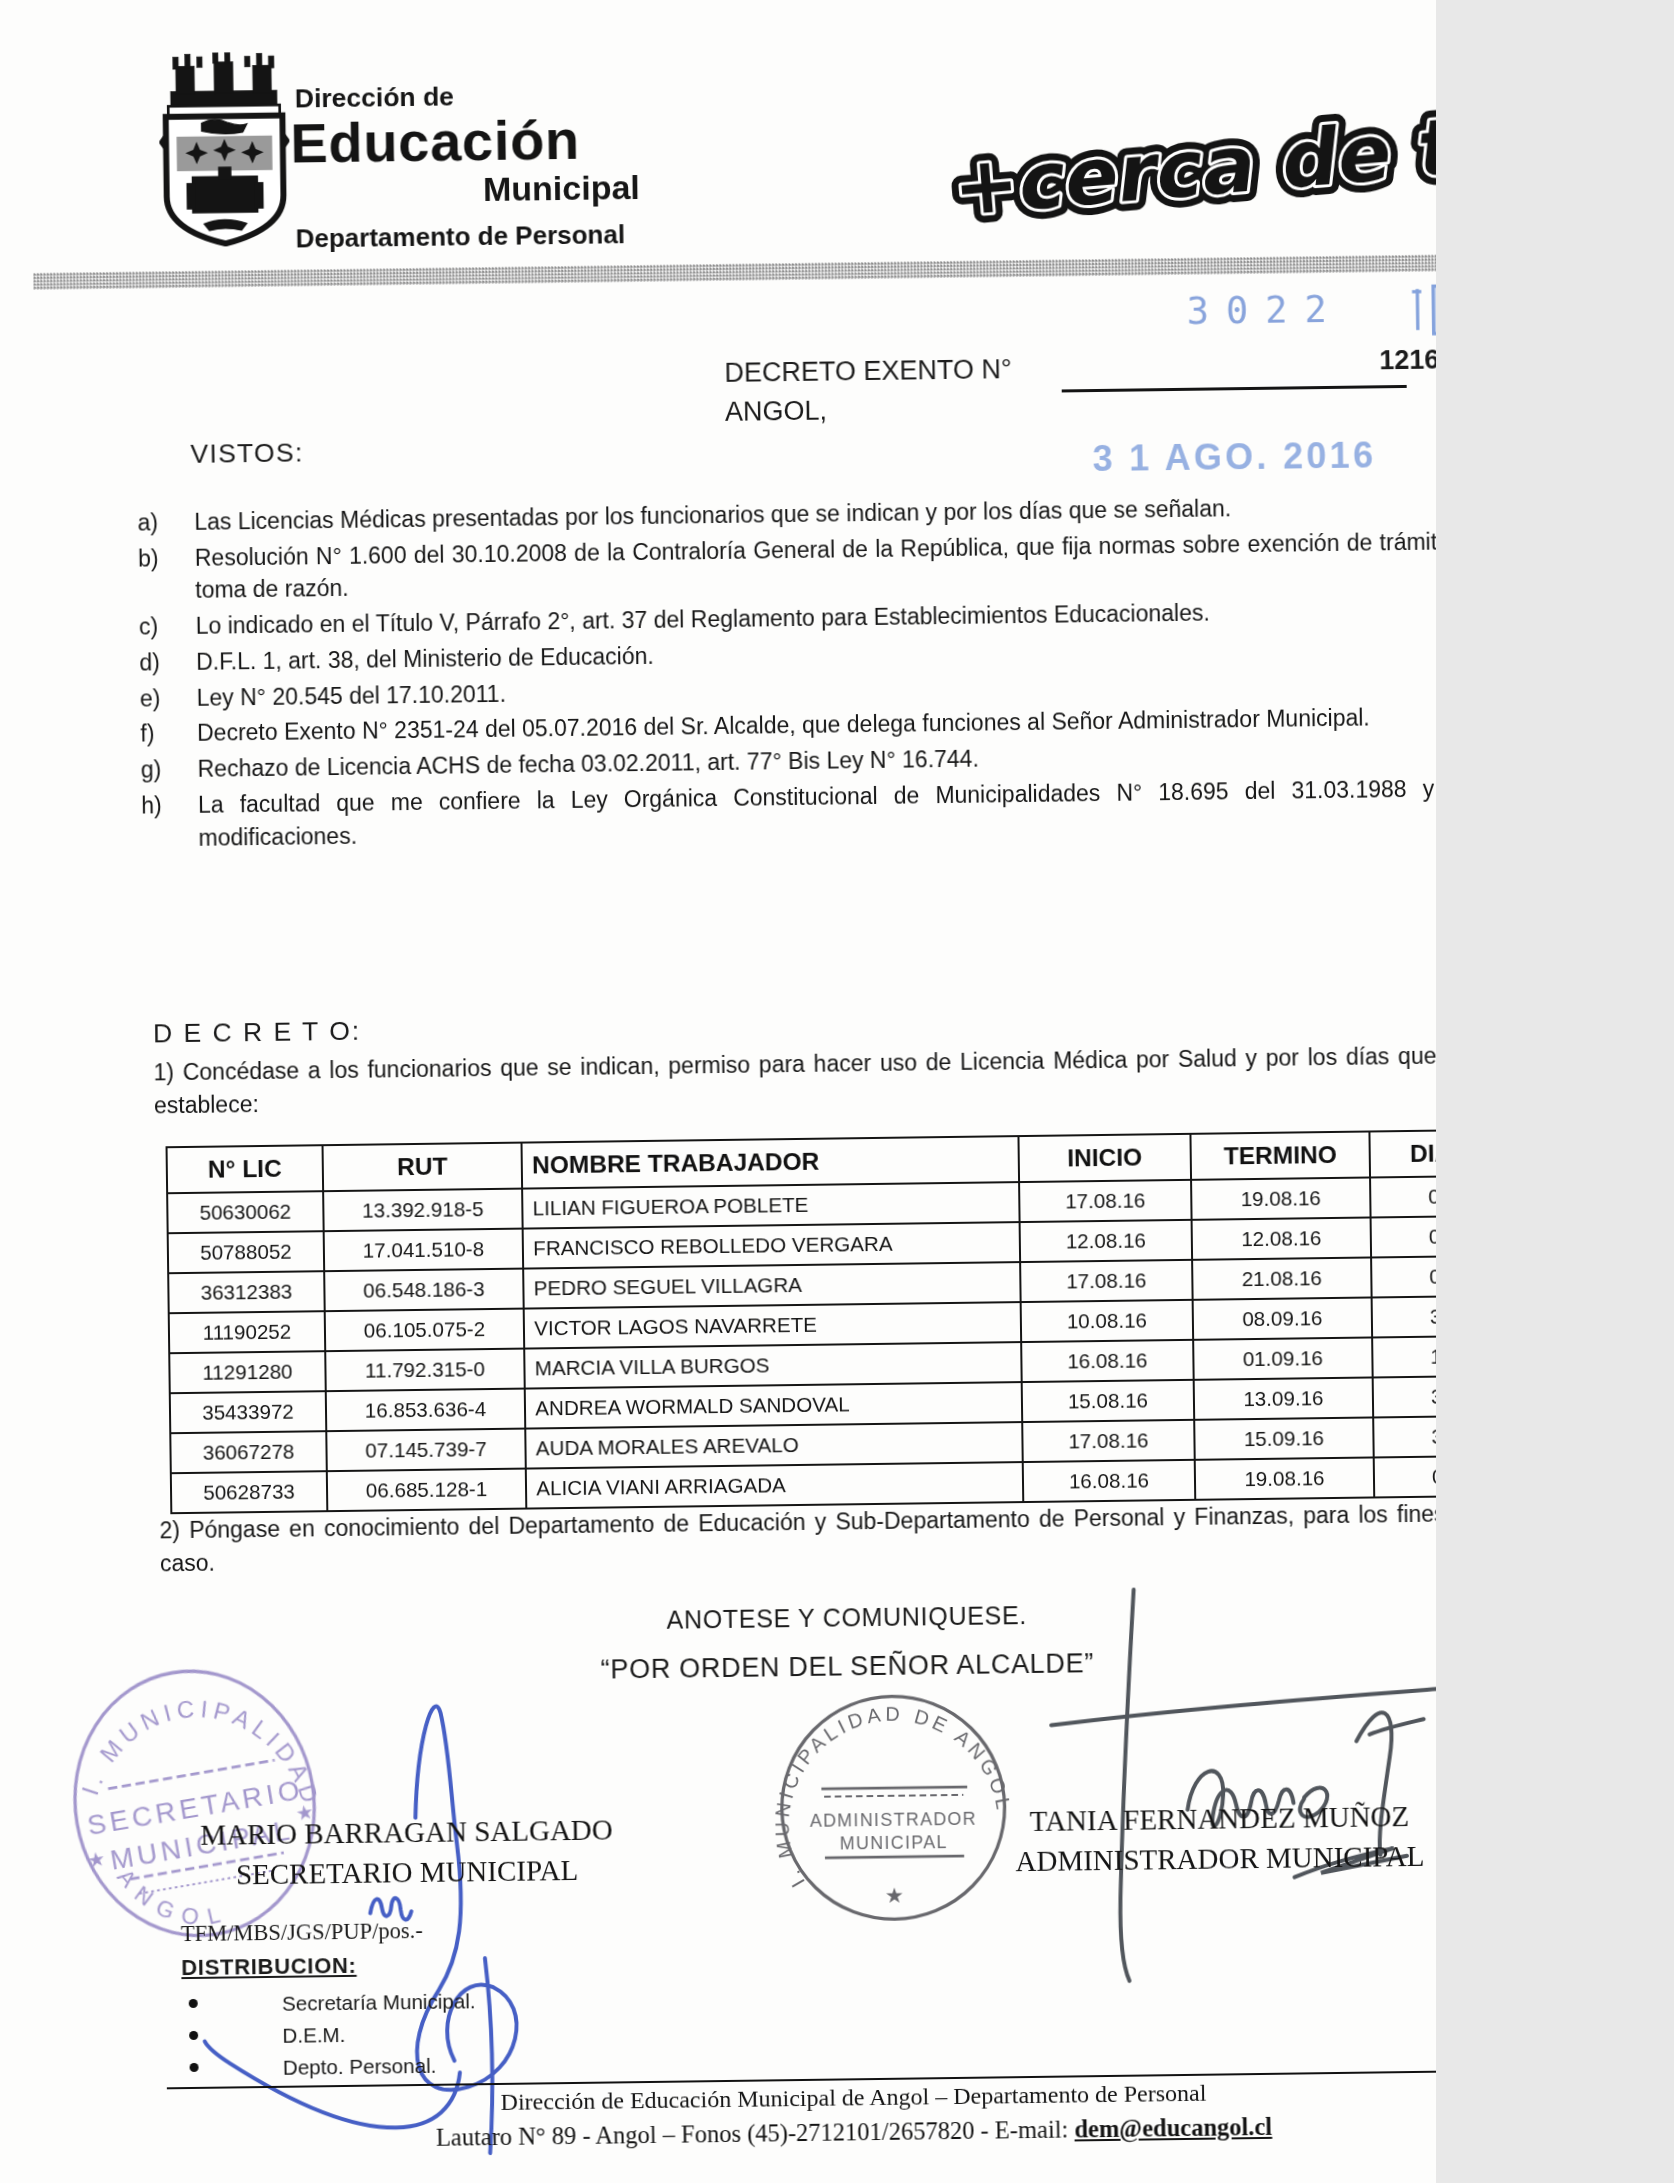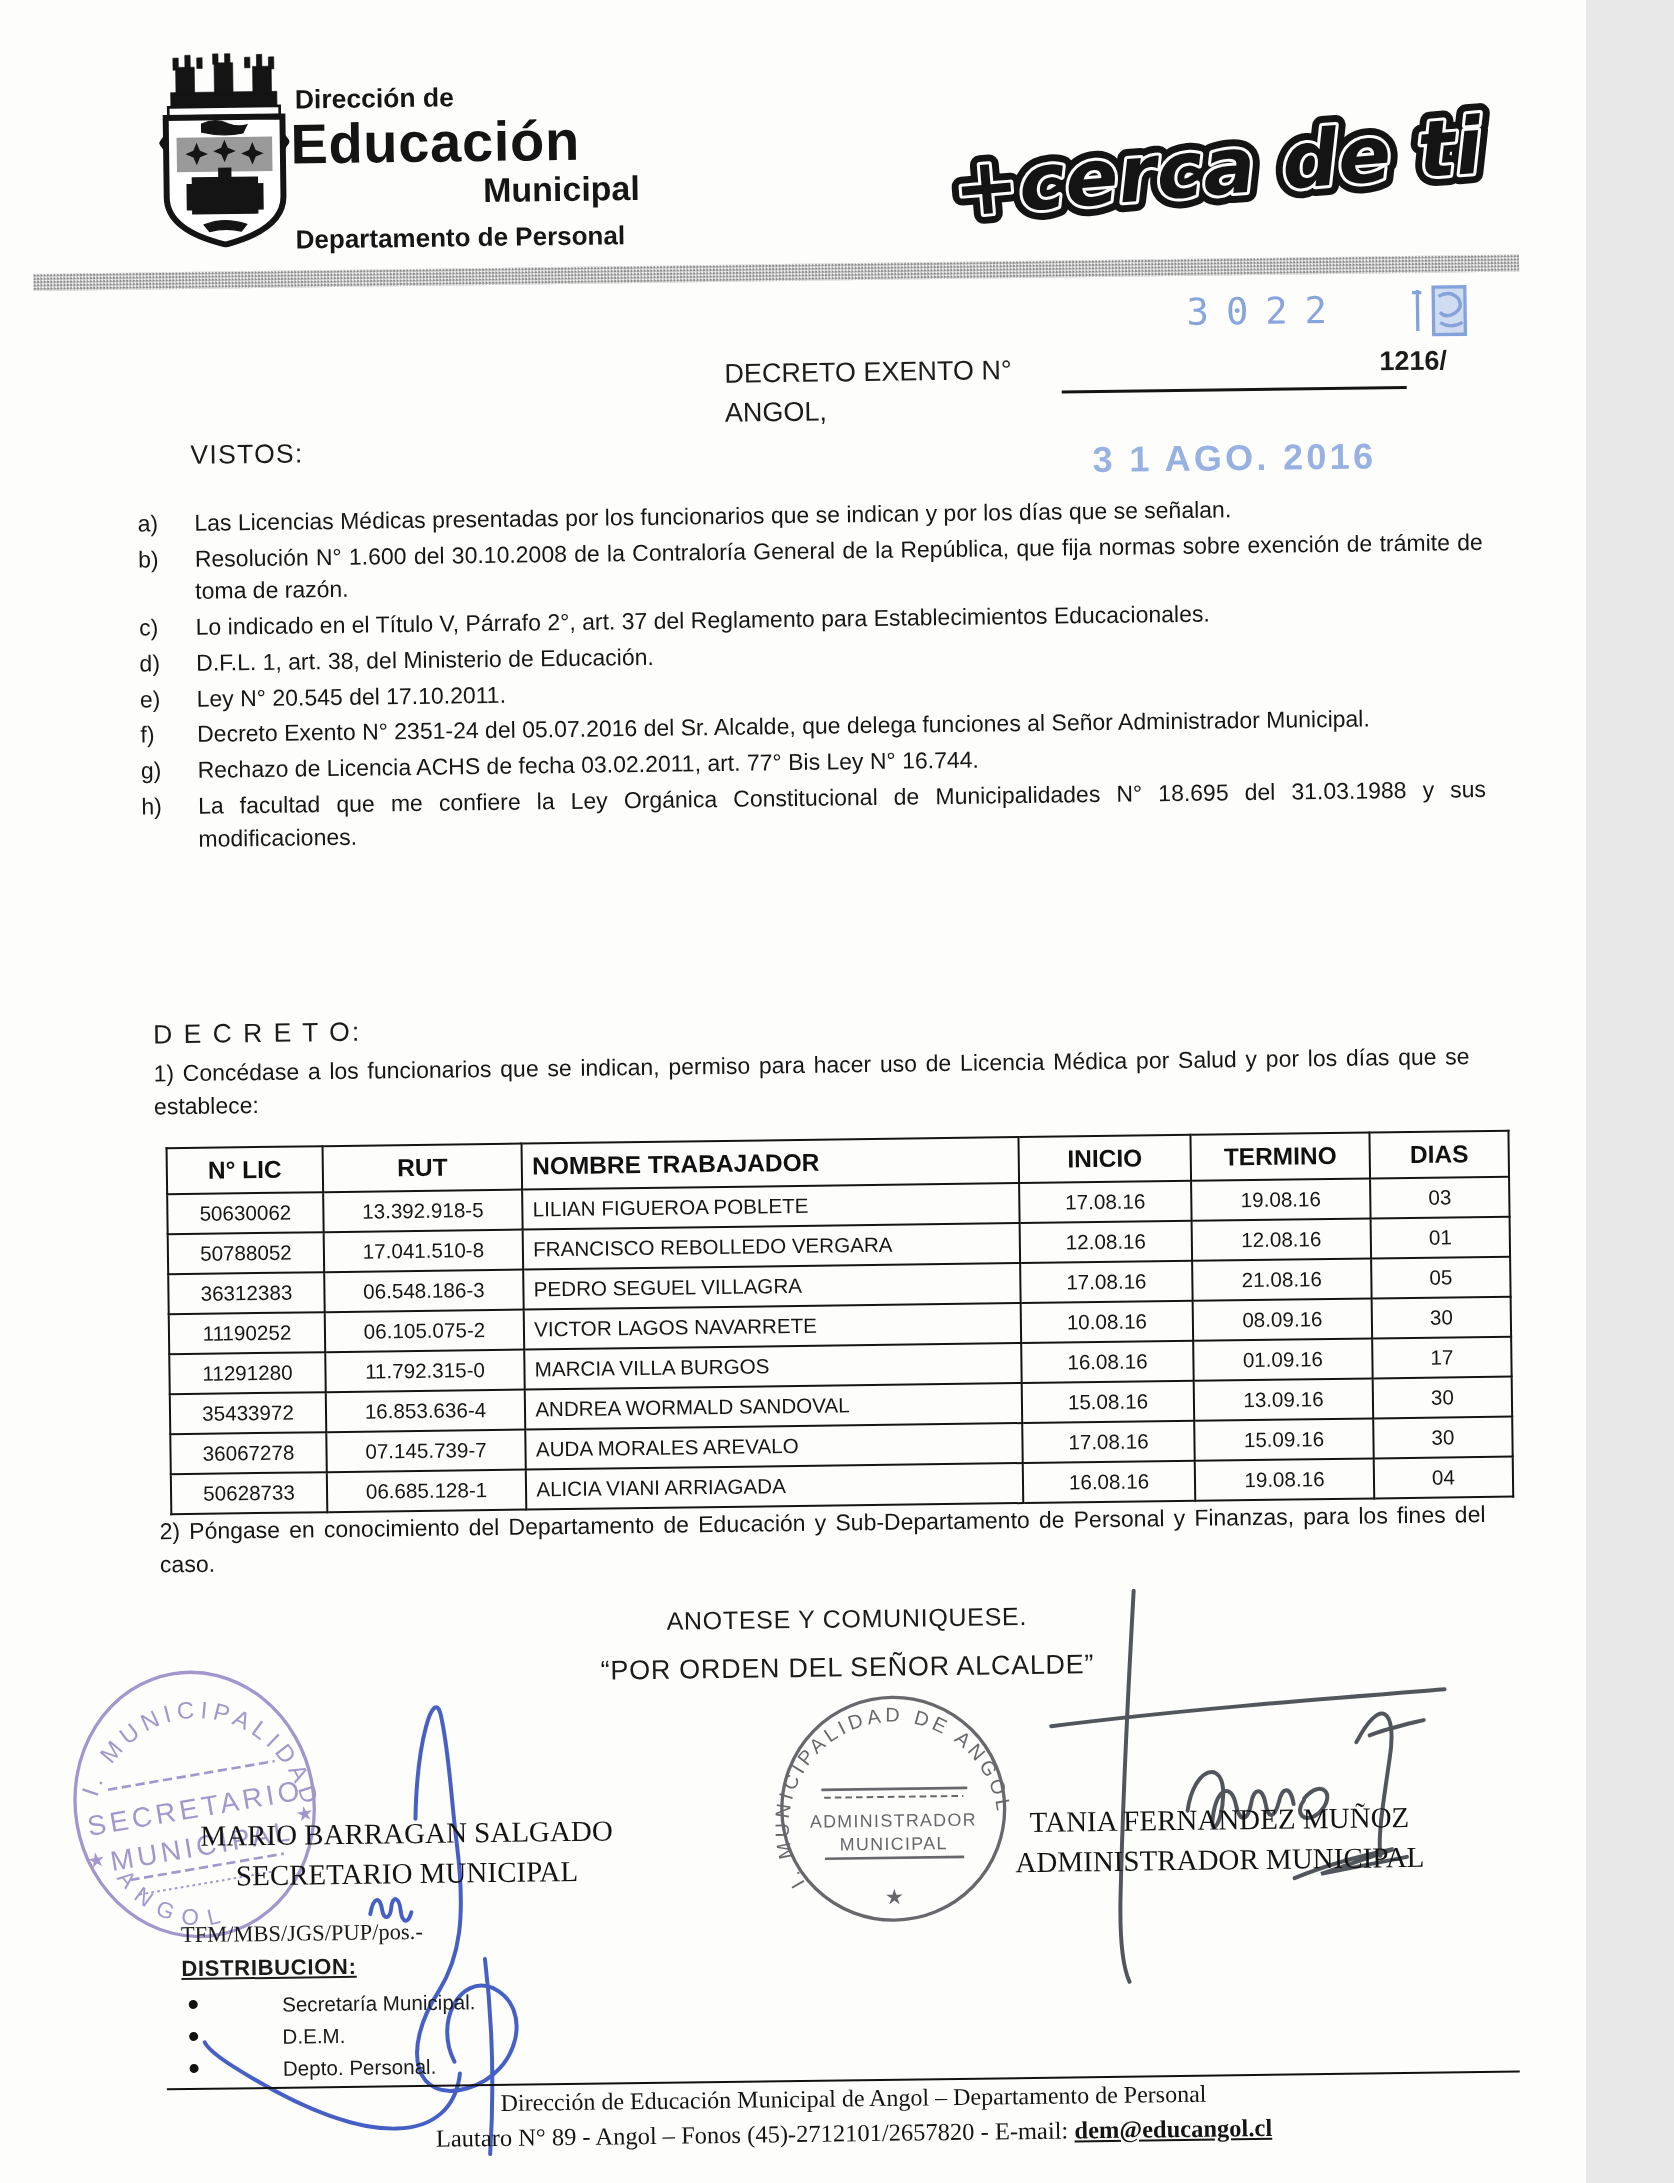--- a/index.html
+++ b/index.html
@@ -1,16 +1,16 @@
 <!DOCTYPE html>
 <html style="font-size:10.6px"><head>
 <meta charset="utf-8">
 <style>
   html,body{margin:0;padding:0;background:#e8e8e8;}
-  .page{position:relative;width:1586px;height:2183px;background:#fdfdfc;overflow:hidden;
+  .page{position:relative;width:1436px;height:2183px;background:#fdfdfc;overflow:hidden;
         font-family:"Liberation Sans",sans-serif;color:#1b1b1b;}
   .scan{position:absolute;inset:0;transform:rotate(-0.75deg);transform-origin:50% 40%;}
   .abs{position:absolute;}
 
   
   .logo-line1{left:305px;top:78px;font-size:26.5px;font-weight:bold;color:#161616;letter-spacing:0;}
   .logo-line2{left:300px;top:105px;font-size:56px;font-weight:bold;color:#141414;letter-spacing:0.7px;}
   .logo-line3{left:492px;top:167px;font-size:34px;font-weight:bold;color:#161616;}
   .logo-line4{left:304px;top:218px;font-size:26px;font-weight:bold;color:#161616;}
   .band{left:41px;top:264px;width:1486px;height:17px;opacity:.8;

